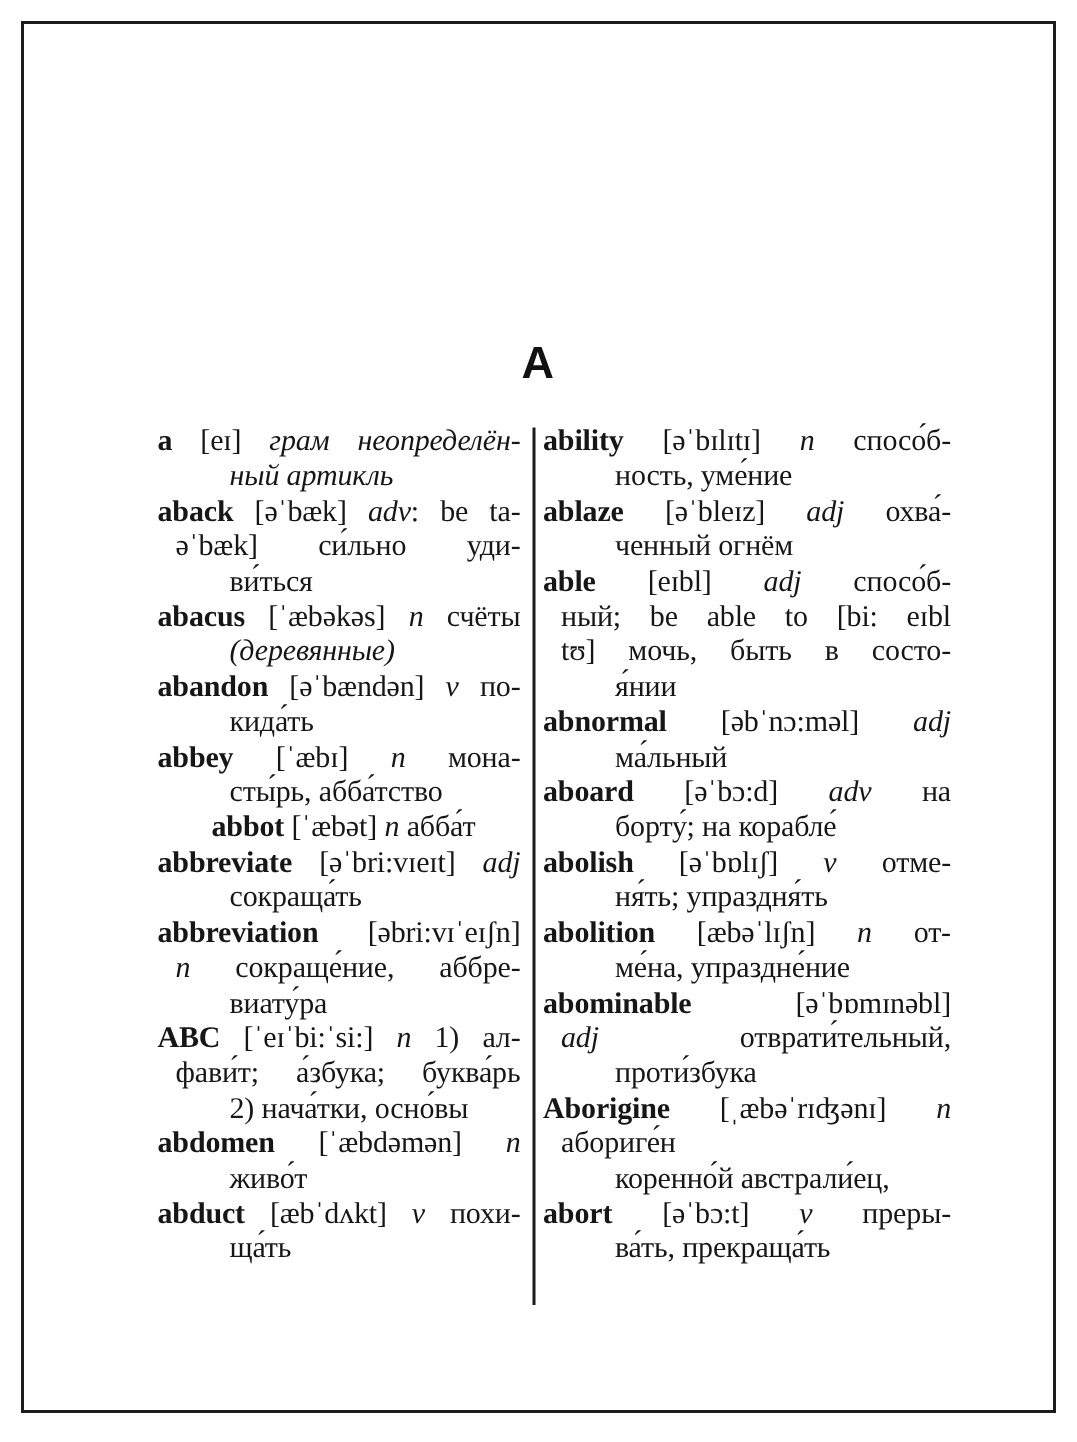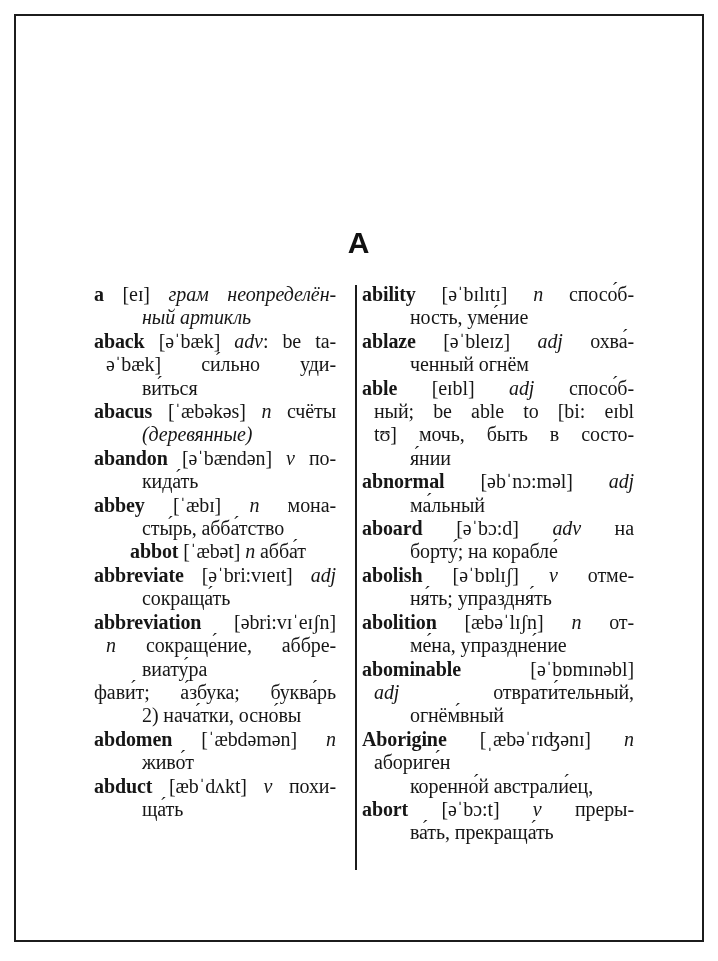--- a/index.html
+++ b/index.html
@@ -28,21 +28,21 @@
     color: #111111;
     letter-spacing: 1px;
   }
   .col {
     position: absolute;
     top: 267px;
     font-size: 20px;
     line-height: 23.4px;
     letter-spacing: -0.1px;
   }
-  .col-left  { left: 78px;  width: 242px; }
+  .col-left  { left: 89px;  width: 242px; }
   .col-right { left: 346px; width: 272px; }
   .divider {
     position: absolute;
     left: 339px; top: 269px;
     width: 2px; height: 585px;
     background: #1c1c1c;
   }
   .line {
     text-align: justify;
     text-align-last: justify;
@@ -86,20 +86,21 @@
       <div class="entry">
         <div class="line"><span class="hw">abbreviate</span><span class="tx"> [əˈbri:vɪeɪt] </span><span class="it">adj</span></div>
         <div class="line"><span class="tx">сокраща́ть</span></div>
       </div>
       <div class="entry">
         <div class="line"><span class="hw">abbreviation</span><span class="tx"> [əbri:vɪˈeɪʃn]</span></div>
         <div class="line"><span class="it">n</span><span class="tx"> сокраще́ние, аббре-</span></div>
         <div class="line"><span class="tx">виату́ра</span></div>
       </div>
       <div class="entry">
+        <div class="line"><span class="hw">ABC</span><span class="tx"> [ˈeɪˈbi:ˈsi:] </span><span class="it">n</span><span class="tx"> 1) ал-</span></div>
         <div class="line"><span class="tx">фави́т; а́збука; буква́рь</span></div>
         <div class="line"><span class="tx">2) нача́тки, осно́вы</span></div>
       </div>
       <div class="entry">
         <div class="line"><span class="hw">abdomen</span><span class="tx"> [ˈæbdəmən] </span><span class="it">n</span></div>
         <div class="line"><span class="tx">живо́т</span></div>
       </div>
       <div class="entry">
         <div class="line"><span class="hw">abduct</span><span class="tx"> [æbˈdʌkt] </span><span class="it">v</span><span class="tx"> похи-</span></div>
         <div class="line"><span class="tx">ща́ть</span></div>
@@ -135,21 +136,21 @@
         <div class="line"><span class="hw">abolish</span><span class="tx"> [əˈbɒlɪʃ] </span><span class="it">v</span><span class="tx"> отме-</span></div>
         <div class="line"><span class="tx">ня́ть; упраздня́ть</span></div>
       </div>
       <div class="entry">
         <div class="line"><span class="hw">abolition</span><span class="tx"> [æbəˈlɪʃn] </span><span class="it">n</span><span class="tx"> от-</span></div>
         <div class="line"><span class="tx">ме́на, упраздне́ние</span></div>
       </div>
       <div class="entry">
         <div class="line"><span class="hw">abominable</span><span class="tx"> [əˈbɒmɪnəbl]</span></div>
         <div class="line"><span class="it">adj</span><span class="tx"> отврати́тельный,</span></div>
-        <div class="line"><span class="tx">огнём́вный</span></div>
+        <div class="line"><span class="tx">проти́збука</span></div>
       </div>
       <div class="entry">
         <div class="line"><span class="hw">Aborigine</span><span class="tx"> [ˌæbəˈrɪʤənɪ] </span><span class="it">n</span></div>
         <div class="line"><span class="tx">абориге́н</span></div>
         <div class="line"><span class="tx">коренно́й австрали́ец,</span></div>
       </div>
       <div class="entry">
         <div class="line"><span class="hw">abort</span><span class="tx"> [əˈbɔ:t] </span><span class="it">v</span><span class="tx"> преры-</span></div>
         <div class="line"><span class="tx">ва́ть, прекраща́ть</span></div>
       </div>

